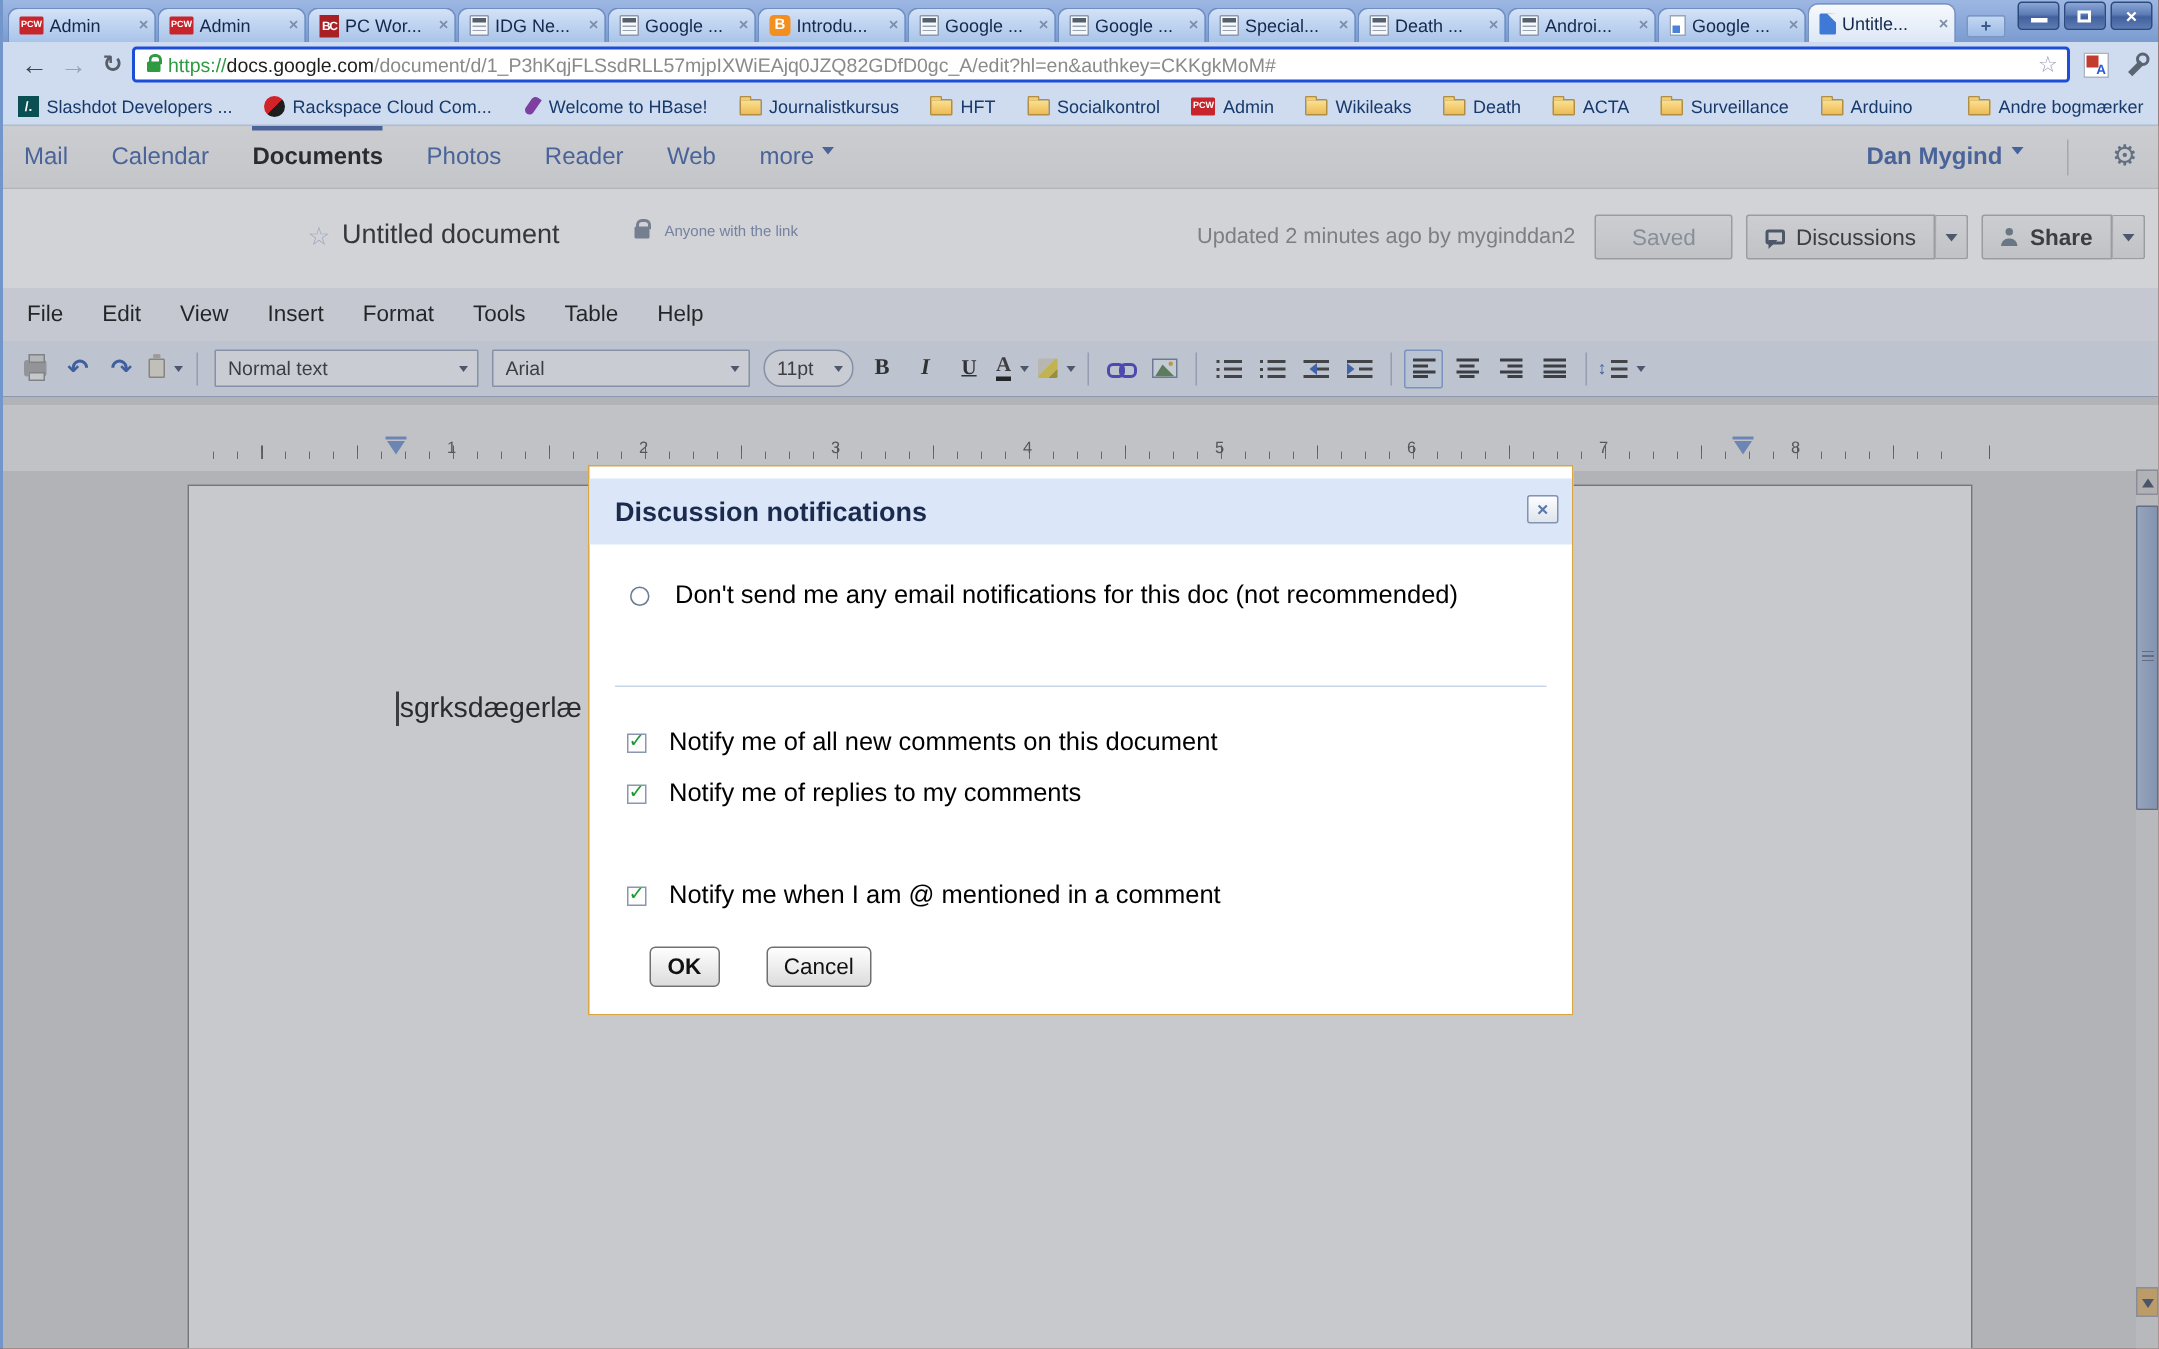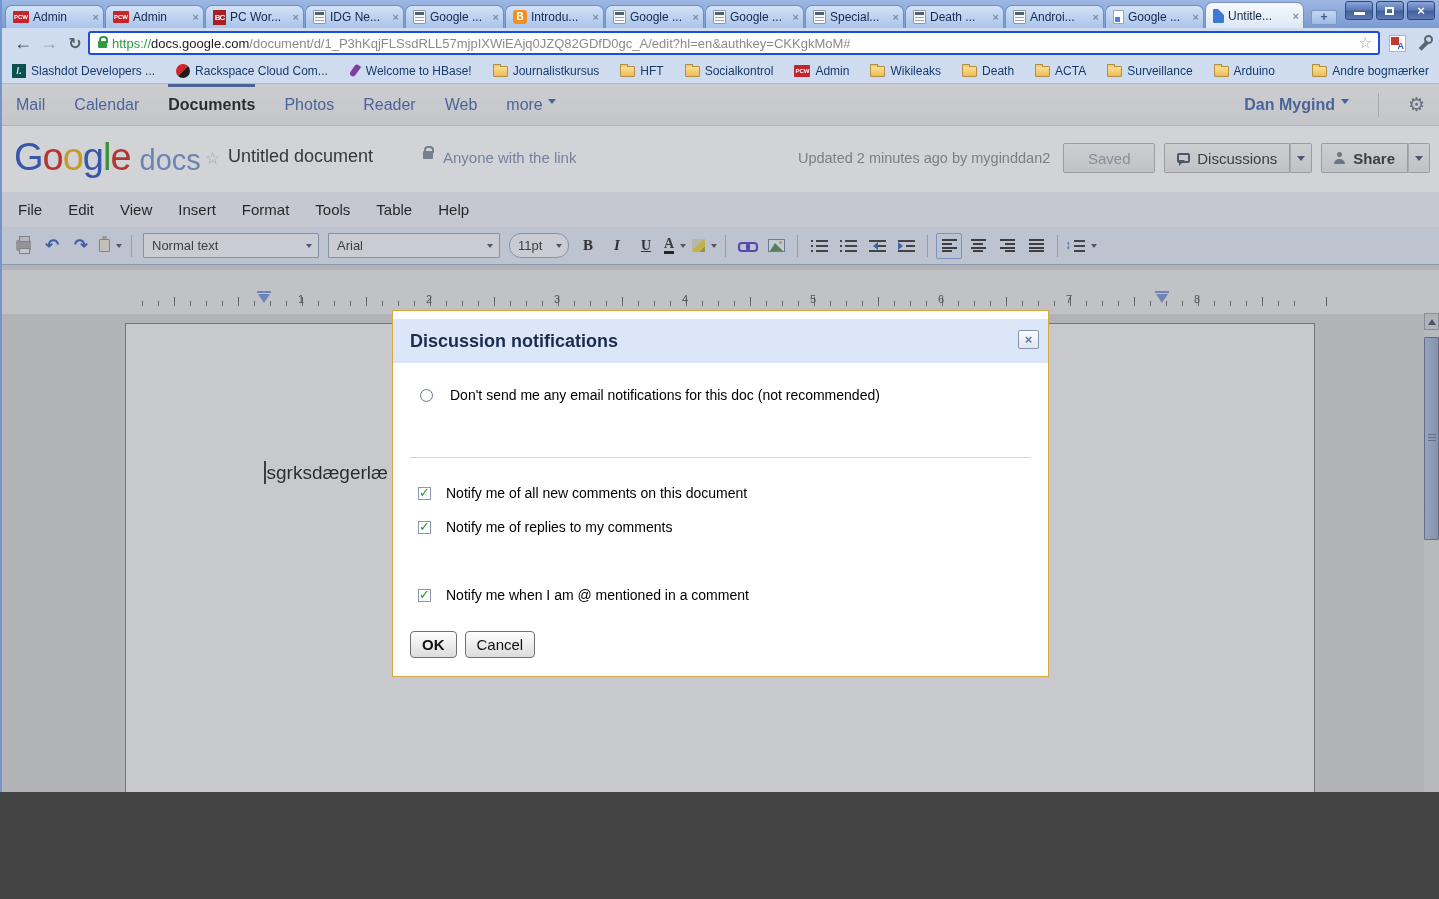--- a/index.html
+++ b/index.html
@@ -1,17 +1,17 @@
 <!DOCTYPE html>
 <html><head>
 <meta charset="utf-8">
 <style>
   html,body{margin:0;padding:0;background:#444;}
   *{box-sizing:border-box;font-family:"Liberation Sans","DejaVu Sans",sans-serif;}
-  .screen{position:relative;width:1439px;height:792px;background:#fca5a5;overflow:hidden;border-left:2px solid #7295cc;}
+  .screen{position:relative;width:1439px;height:899px;background:#fca5a5;overflow:hidden;border-left:2px solid #7295cc;}
 
   
   .tabstrip{position:absolute;left:0;top:0;width:100%;height:28px;
     background:linear-gradient(#9db7e3,#7b9bd0);display:flex;align-items:flex-end;padding-left:3px;}
   .tab{position:relative;width:99px;height:23px;margin-right:1px;flex:none;
     background:linear-gradient(#d3e2f7,#a9c4e9);border:1px solid #6f8fc0;border-bottom:none;
     border-radius:7px 7px 0 0;display:flex;align-items:center;gap:4px;padding:0 4px 0 7px;cursor:default;}
   .tab.active{height:26px;background:linear-gradient(#f6f9fd,#dde8f6);border-color:#7a93bd;z-index:3;}
   .tlabel{flex:1;font-size:12px;color:#14284e;white-space:nowrap;overflow:hidden;}
   .tclose{font-size:11px;color:#7d8faa;font-weight:bold;flex:none;}
@@ -90,21 +90,21 @@
 
   
   .dhead{position:absolute;left:0;top:42px;width:100%;height:66px;background:#fff;}
   .logo{position:absolute;left:12px;top:11px;font-family:"Liberation Serif","DejaVu Serif",serif;font-size:38px;letter-spacing:-1px;line-height:40px;}
   .lg0,.lg3{color:#2a57c6;} .lg1,.lg5{color:#d3281e;} .lg2{color:#eeb211;} .lg4{color:#30a229;}
   .logodocs{font-family:"Liberation Sans",sans-serif;font-size:29px;color:#7193cf;margin-left:9px;letter-spacing:0;}
   .dstar{position:absolute;left:203px;top:22px;color:#b9c6e0;font-size:17px;}
   .dtitle{position:absolute;left:226px;top:20px;font-size:18px;color:#2a2a2a;}
   .dlock{position:absolute;left:421px;top:25px;width:10px;height:8px;background:#808ca0;border-radius:1px;}
   .dlock::before{content:"";position:absolute;left:1px;top:-5px;width:6px;height:5px;border:2px solid #808ca0;border-bottom:none;border-radius:4px 4px 0 0;}
-  .dvis{position:absolute;left:441px;top:23px;font-size:15px;color:#7f90b4;}
+  .dvis{position:absolute;left:441px;top:23px;font-size:10px;color:#7f90b4;}
   .dright{position:absolute;right:9px;top:17px;display:flex;align-items:center;gap:9px;}
   .dupdated{font-size:14.5px;color:#8c8c8c;margin-right:4px;}
   .gbtn{height:30px;border:1px solid #b4b4b4;border-radius:2px;background:linear-gradient(#f8f8f8,#e8e8e8);
     display:flex;align-items:center;font-size:15px;color:#333;padding:0 12px;gap:7px;}
   .btn-saved{color:#98a2ad;width:92px;justify-content:center;}
   .split{display:flex;}
   .split .gbtn{border-radius:2px 0 0 2px;}
   .split .arrowseg{width:22px;border:1px solid #b4b4b4;border-left:1px solid #c6c6c6;border-radius:0 2px 2px 0;
     background:linear-gradient(#f8f8f8,#e8e8e8);display:flex;align-items:center;justify-content:center;}
   .cdd{width:0;height:0;border:4px solid transparent;border-top:5px solid #4a5570;margin-top:4px;}
@@ -197,31 +197,31 @@
   .sb-thumb{position:absolute;left:0;top:24px;width:15px;height:203px;background:linear-gradient(90deg,#aebfdd,#93a7c9);border:1px solid #67748e;border-radius:1px;}
   .sb-thumb::after{content:"";position:absolute;left:3px;top:96px;width:8px;height:8px;background:repeating-linear-gradient(180deg,#67748e 0 1px,transparent 1px 3px);}
 
   
   .dlg{position:absolute;left:390px;top:226px;width:657px;height:367px;background:#fff;border:1px solid #d9a642;z-index:60;padding-top:8px;}
   .dlg-head{height:44px;background:#dbe7f9;position:relative;}
   .dlg-title{font-size:18px;font-weight:bold;color:#1b2b4d;line-height:44px;padding-left:17px;border-radius:10px;}
   .dlg-close{position:absolute;right:9px;top:11px;width:21px;height:19px;border:1px solid #8494ad;border-radius:2px;
     background:linear-gradient(#fcfdff,#dfe5ec);text-align:center;font:bold 13px/18px "Liberation Sans",sans-serif;color:#5b79ac;}
   .drow{position:absolute;display:flex;align-items:center;}
-  .drow .lbl{font-size:14px;color:#000;text-align:right;}
+  .drow .lbl{font-size:17px;color:#000;text-align:right;}
   .radio-row{left:27px;gap:17px;}
   .cb-row{left:25px;gap:15px;}
   .radio{width:13px;height:13px;border:1px solid #6b7992;border-radius:50%;background:radial-gradient(#fff 55%,#dfe4ec);position:relative;flex:none;}
   .radio.on::after{content:"";position:absolute;left:3px;top:3px;width:5px;height:5px;border-radius:50%;background:#15982b;}
   .cb{width:13px;height:13px;border:1px solid #8a97ad;background:#fdfdfd;position:relative;flex:none;}
   .cb.on::after{content:"✓";position:absolute;left:0px;top:-2px;font:bold 13px/13px "DejaVu Sans",sans-serif;color:#189a2f;}
   .dlg-sep{position:absolute;left:17px;right:17px;top:146px;border-top:1px solid #c9d6ea;}
   .dbtns{position:absolute;left:17px;top:320px;display:flex;gap:8px;}
   .dbtn{height:27px;border:1px solid #707070;border-radius:4px;background:linear-gradient(#fefefe,#dcdcdc);
-    font-size:15px;color:#111;padding:0 11px;}
+    font-size:15px;color:#111;padding:0 11px;margin-left:23px;}
   .dbtn.ok{font-weight:bold;}
 </style>
 </head>
 <body>
 
 <div class="screen">
 
   <div class="tabstrip">
     <div class="tab">
         <span class="ic i-pcw"></span>
@@ -382,21 +382,20 @@
       <a href="#">Photos</a>
       <a href="#">Reader</a>
       <a href="#">Web</a>
       <a href="#" class="gmore">more</a>
       <a href="#" class="guser">Dan Mygind</a>
       <span class="gsep"></span>
       <span class="ggear">⚙</span>
     </div>
 
     <div class="dhead">
-      <div class="logo"><span class="lg0">G</span><span class="lg1">o</span><span class="lg2">o</span><span class="lg3">g</span><span class="lg4">l</span><span class="lg5">e</span><span class="logodocs">docs</span></div>
       <span class="dstar">☆</span>
       <span class="dtitle">Untitled document</span>
       <span class="dlock"></span>
       <span class="dvis">Anyone with the link</span>
       <div class="dright">
         <span class="dupdated">Updated 2 minutes ago by myginddan2</span>
         <div class="gbtn btn-saved">Saved</div>
         <div class="split">
           <div class="gbtn">
               <span class="ic i-bubble"></span>

